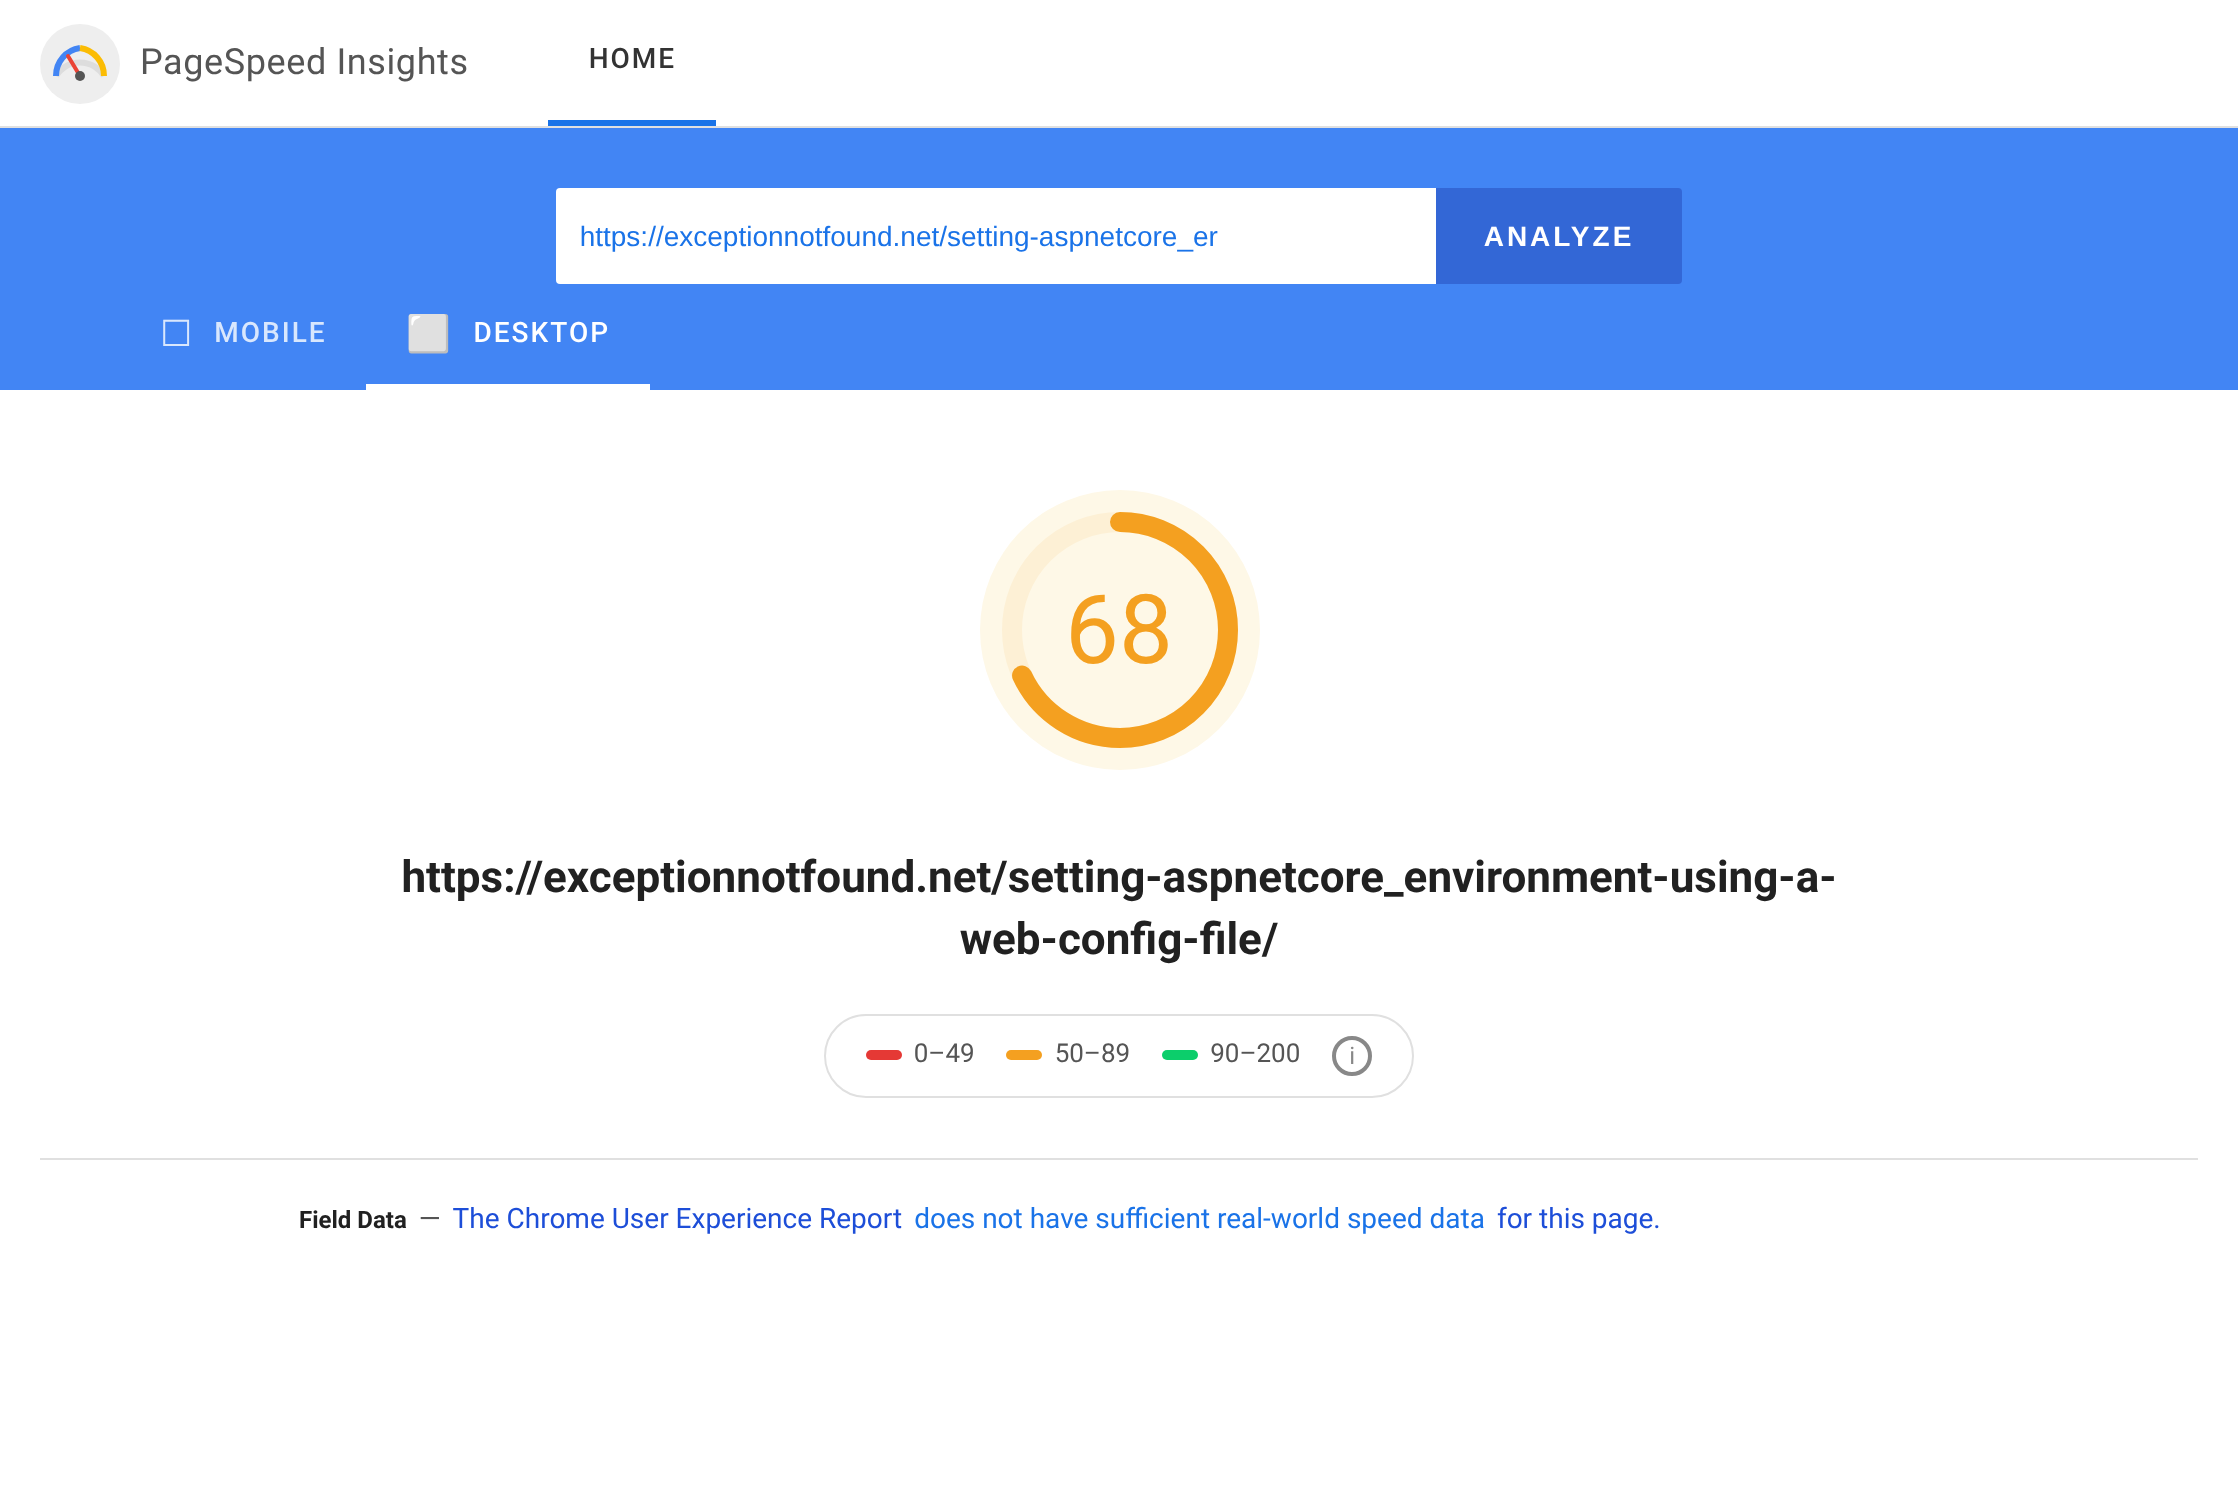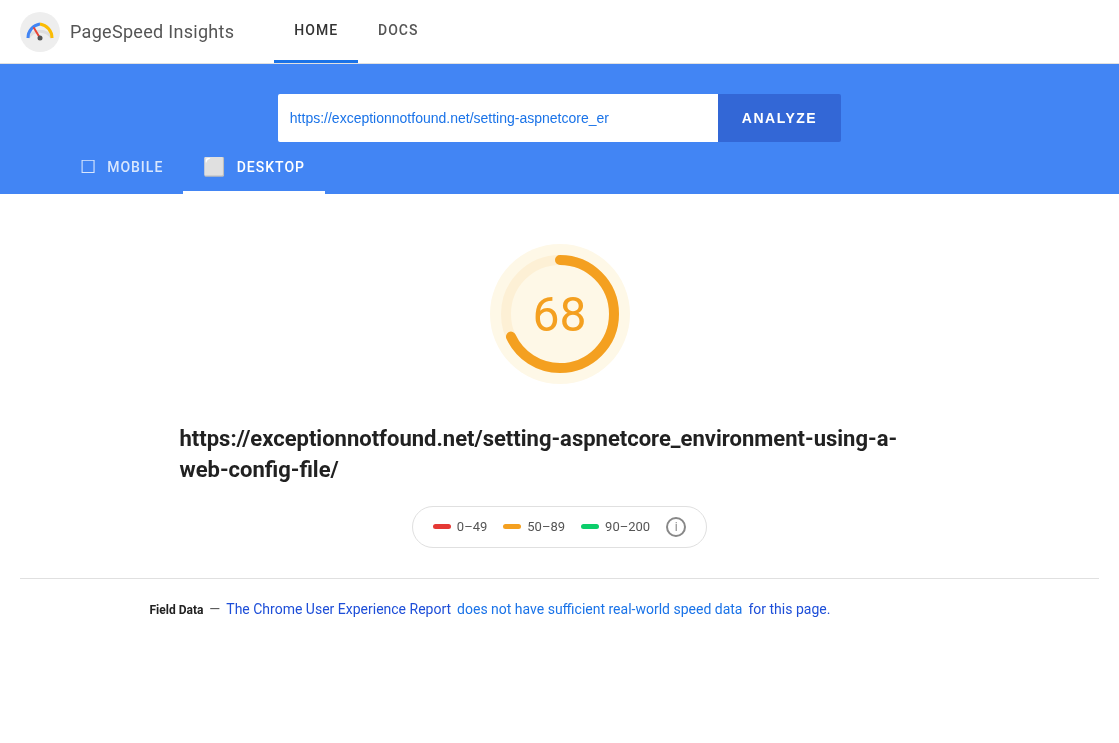--- a/index.html
+++ b/index.html
@@ -166,21 +166,21 @@
       font-size: 48px;
       font-weight: 400;
       color: #f4a020;
     }
 
     
     .result-url {
       font-size: 22px;
       font-weight: 700;
       color: #212121;
-      text-align: left;
+      text-align: center;
       max-width: 760px;
       margin-bottom: 20px;
       line-height: 1.4;
     }
 
     
     .legend {
       display: flex;
       align-items: center;
       gap: 16px;
@@ -270,23 +270,20 @@
       <path d="M20 12 A14 14 0 0 1 32 26" fill="none" stroke="#fbbc04" stroke-width="3"></path>
       <line x1="20" y1="26" x2="14" y2="16" stroke="#ea4335" stroke-width="2" stroke-linecap="round"></line>
       <circle cx="20" cy="26" r="2.5" fill="#555"></circle>
     </svg>
     <span class="logo-text">PageSpeed Insights</span>
   </div>
   <nav class="nav-tabs">
     <div class="nav-tab active">
       <span>HOME</span>
     </div>
-    <div class="nav-tab">
-      <span>DOCS</span>
-    </div>
   </nav>
 </div>
 
 <div class="blue-banner">
   <div class="url-bar-row">
     <div class="url-input-wrapper">
       <input class="url-input" type="text" value="https://exceptionnotfound.net/setting-aspnetcore_er" placeholder="Enter a web page URL" style="">
     </div>
     <button class="analyze-btn">ANALYZE</button>
   </div>

